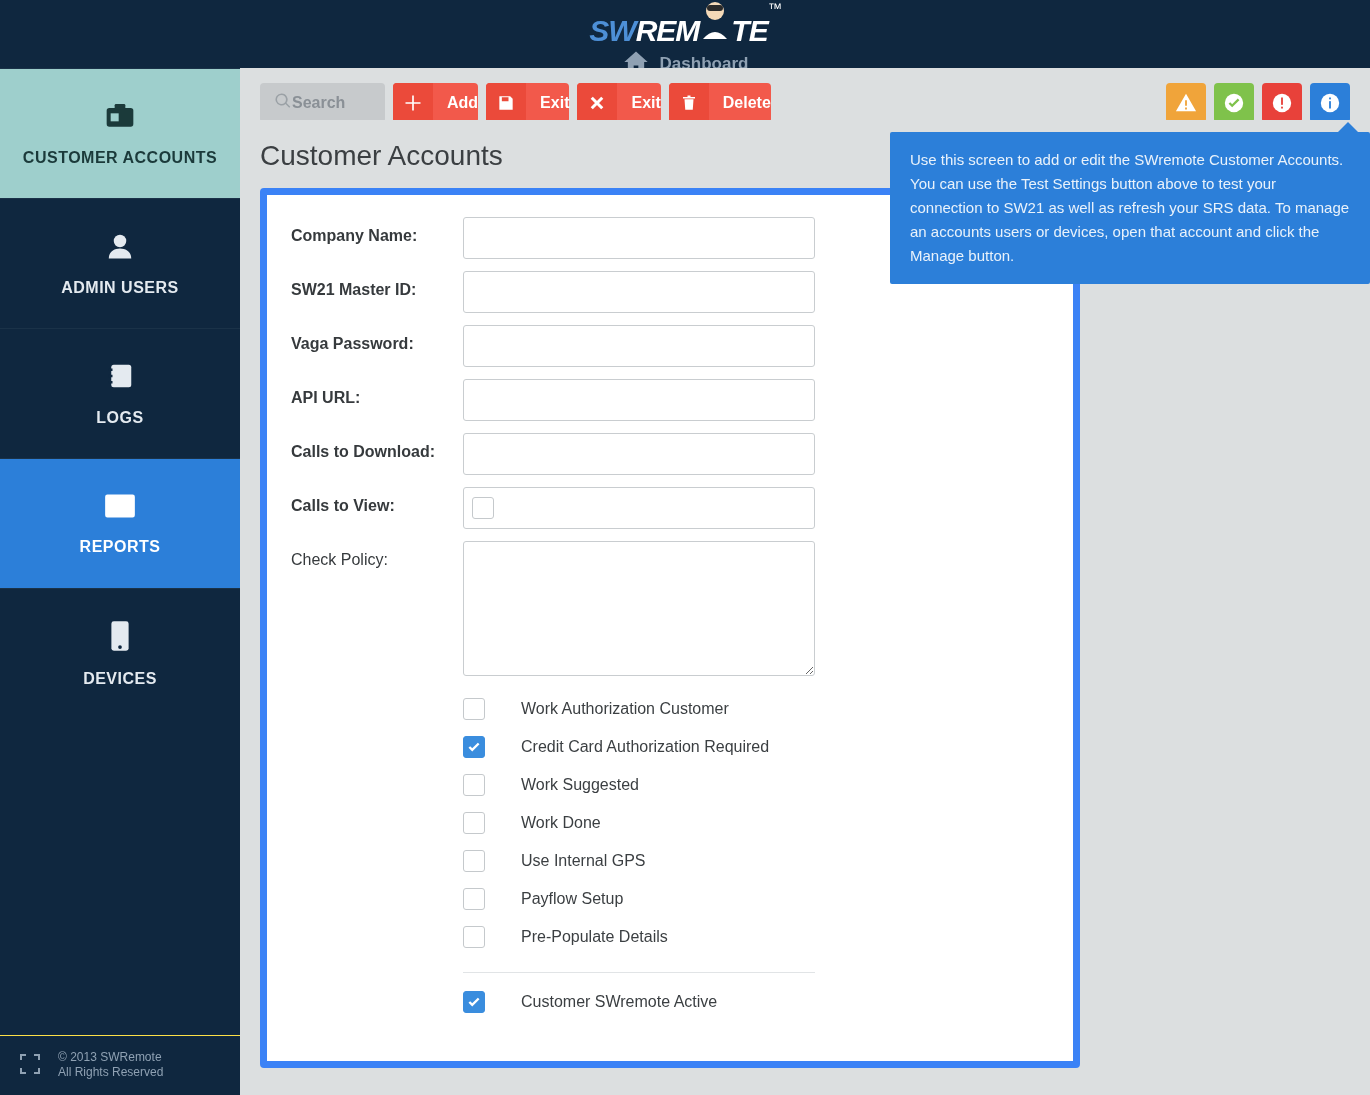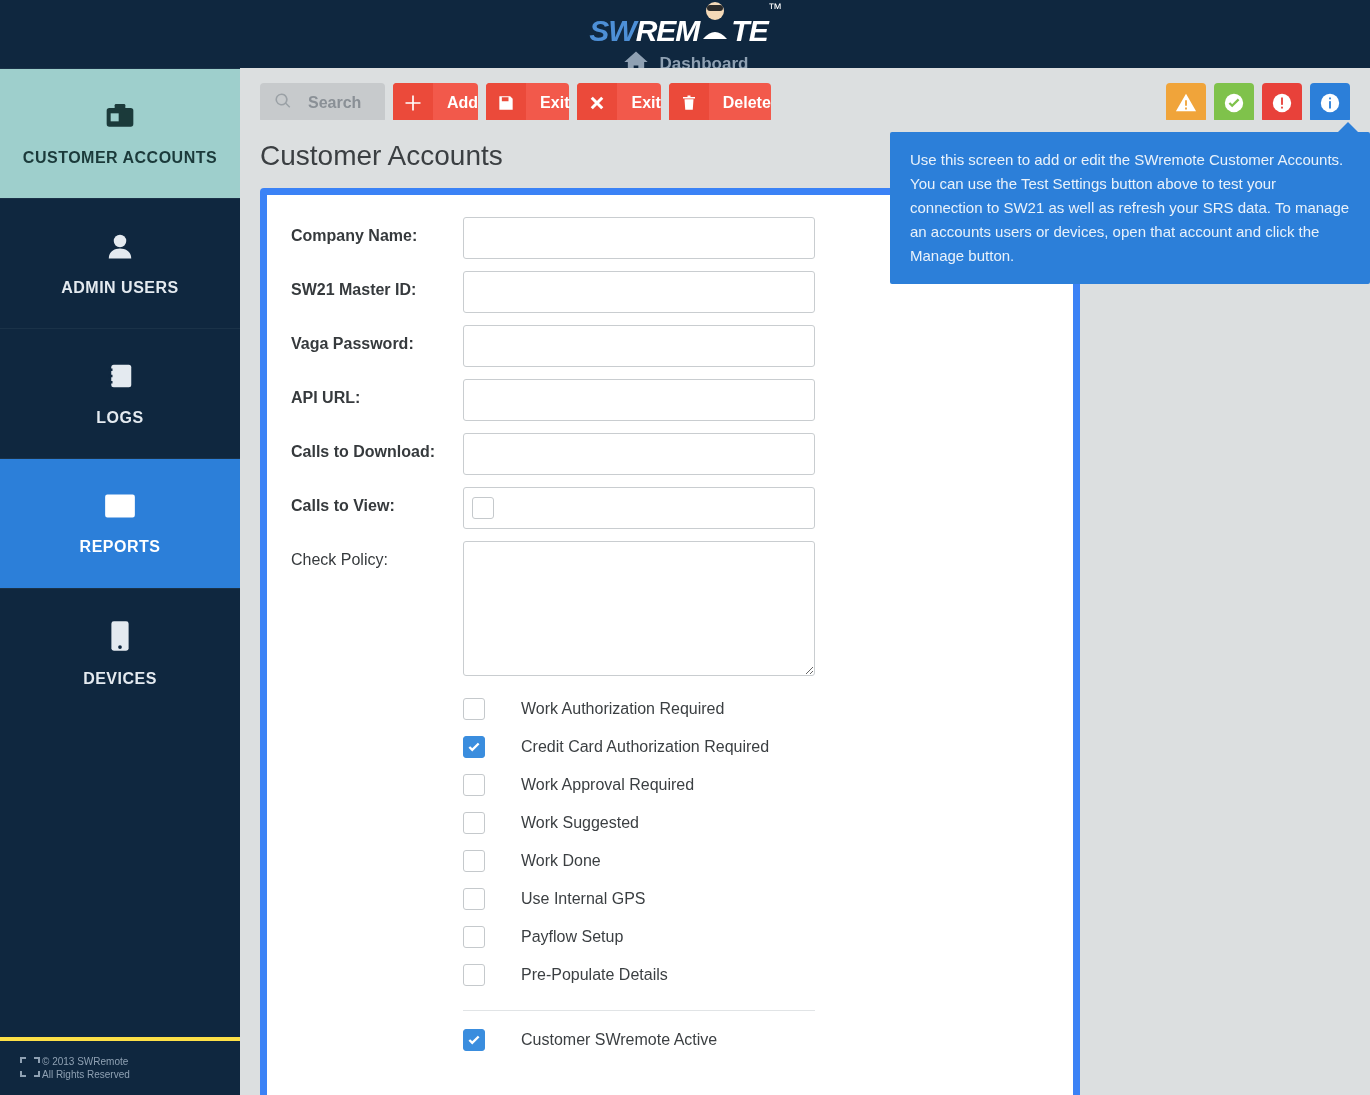--- a/index.html
+++ b/index.html
@@ -118,24 +118,24 @@
   color: #fff;
 }
 .side-item .label { font-weight: 700; font-size: 16px; letter-spacing: 0.5px;}
 .side-item svg { fill: currentColor; }
 
 .sidebar-spacer { flex: 1; }
 .sidebar-footer {
   padding: 14px 18px;
   display: flex;
   align-items: center;
-  gap: 0;
+  gap: 16px;
   color: #8fa1b3;
-  font-size: 10px;
-  border-top: 4px solid #fde047;
+  font-size: 12px;
+  border-top: 1px solid #fde047;
 }
 .sidebar-footer .text div { line-height: 1.3; }
 
 
 .main {
   flex: 1;
   background: #dcdfe0;
   display: flex;
   flex-direction: column;
   position: relative;
@@ -154,21 +154,21 @@
   align-items: center;
   background: #c7cacc;
   border-radius: 4px;
   height: 40px;
   padding: 0 14px;
   width: 125px;
 }
 .tool-search input {
   background: transparent; border: none; outline: none;
   color: #6b7278; font-size: 16px; font-weight: 700; width: 100%;
-  margin-left: 16px;
+  margin-left: 0;
 }
 .tool-search input::placeholder { color: #8a9096; font-weight: 600; }
 
 .tool-btn {
   display: flex;
   align-items: center;
   height: 40px;
   border-radius: 4px;
   color: #fff;
   font-weight: 700;
@@ -528,36 +528,32 @@
           </div>
         </div>
         <div class="form-row">
           <label class="policy-label">Check Policy:</label>
           <textarea style=""></textarea>
         </div>
 
         <div class="option-list" id="option-list">
             <div class="option-row">
               <span class="chk"></span>
-              <span class="olabel">Work Authorization Required</span>
+              <span class="olabel">Work Authorization Customer</span>
             </div>
             <div class="option-row">
               <span class="chk checked">
                 <svg width="14" height="14" viewBox="0 0 24 24" fill="none" stroke="#fff" stroke-width="4">
                   <path d="M4 12l5 5L20 6"></path>
                 </svg>
               </span>
               <span class="olabel">Credit Card Authorization Required</span>
             </div>
             <div class="option-row">
               <span class="chk"></span>
-              <span class="olabel">Work Approval Required</span>
-            </div>
-            <div class="option-row">
-              <span class="chk"></span>
               <span class="olabel">Work Suggested</span>
             </div>
             <div class="option-row">
               <span class="chk"></span>
               <span class="olabel">Work Done</span>
             </div>
             <div class="option-row">
               <span class="chk"></span>
               <span class="olabel">Use Internal GPS</span>
             </div>

